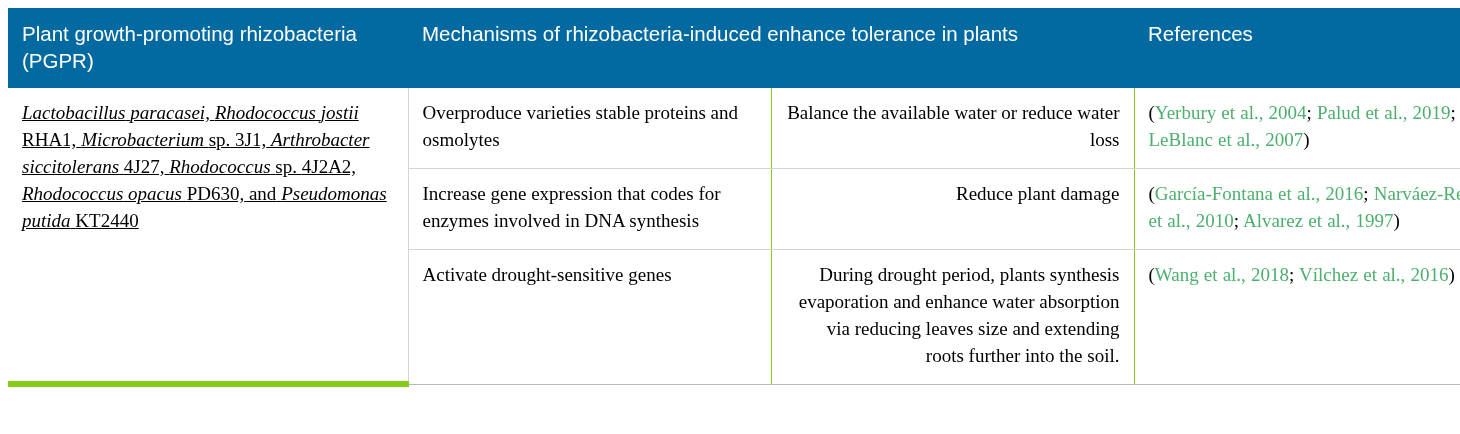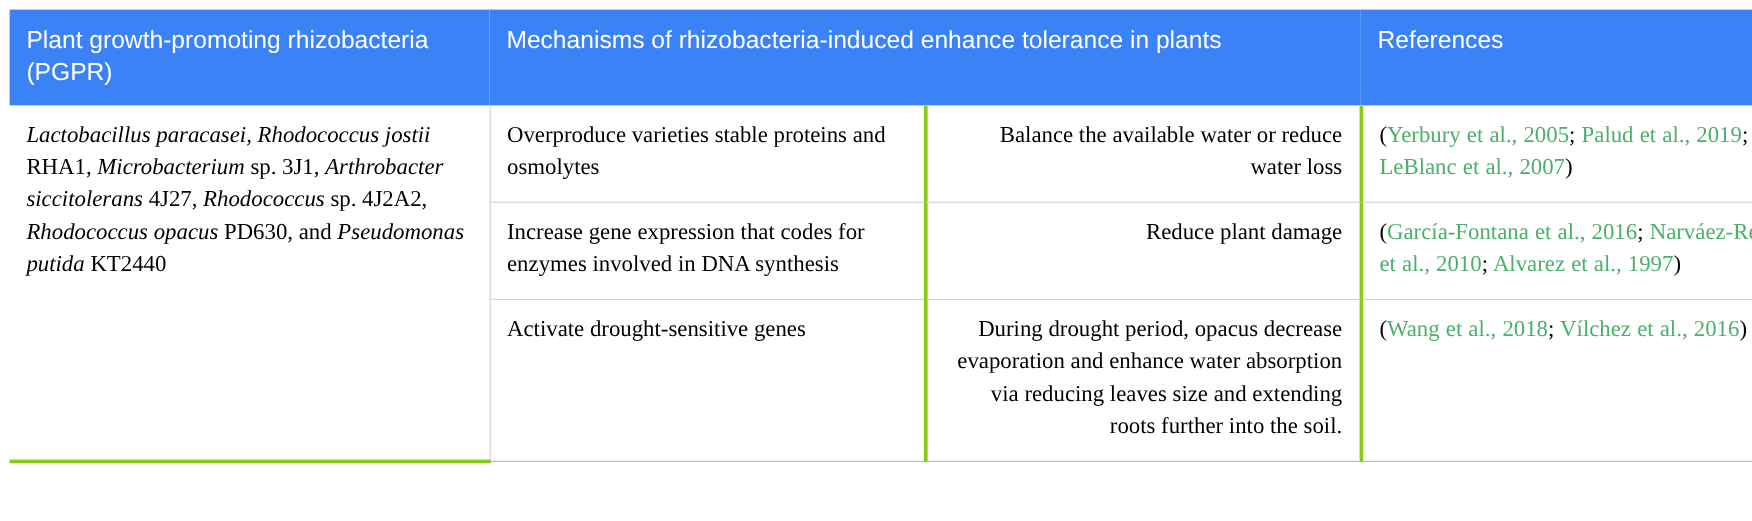--- a/index.html
+++ b/index.html
@@ -17,21 +17,21 @@
     width: 1460px;
     box-sizing: border-box;
     padding: 8px 8px 8px 8px;
   }
   table.data-table {
     border-collapse: collapse;
     width: 1444px;
     table-layout: fixed;
   }
   thead th {
-    background: #3b82f6;
+    background: #0369a1;
     color: #ffffff;
     font-family: "Liberation Sans", sans-serif;
     font-weight: 400;
     font-size: 20.5px;
     line-height: 1.32;
     text-align: left;
     vertical-align: top;
     padding: 12px 14px 14px 14px;
     border: none;
   }
@@ -39,31 +39,32 @@
   thead th.col-bc { width: 698px; }
   thead th.col-d { width: 374px; }
 
   tbody td {
     font-family: "Liberation Serif", serif;
     font-size: 19px;
     line-height: 1.42;
     vertical-align: top;
     padding: 12px 14px 14px 14px;
     border-bottom: 1px solid #d4d4d4;
-    border-right: 3px solid #84cc16;
+    border-right: 1px solid #84cc16;
     background: #ffffff;
   }
   tbody tr:last-child td {
     border-bottom: 1px solid #b9b9b9;
     font-family: Liberation Serif, serif;
   }
   tbody td.last-col { border-right: none; }
   tbody td.org-cell {
     border-right: 1px solid #d4d4d4;
-    border-bottom: 3px solid #84cc16;
+    border-bottom: 6px solid #84cc16;
+    text-decoration: underline;
   }
   .col-mech { width: 356px; }
   .col-eff  { width: 342px; text-align: right; }
 
   em { font-style: italic; }
   .ref-link {
     color: #4caf6d;
     text-decoration: none;
   }
   .ref-plain { color: #000000; }
@@ -79,27 +80,27 @@
         <th class="col-a">Plant growth-promoting rhizobacteria (PGPR)</th>
         <th class="col-bc" colspan="2">Mechanisms of rhizobacteria-induced enhance tolerance in plants</th>
         <th class="col-d">References</th>
       </tr>
     </thead>
     <tbody>
       <tr>
         <td class="org-cell" rowspan="3"><em>Lactobacillus</em> <em>paracasei,</em> <em>Rhodococcus</em> <em>jostii</em> <span>RHA1,</span> <em>Microbacterium</em> <span>sp.</span> <span>3J1,</span> <em>Arthrobacter</em> <em>siccitolerans</em> <span>4J27,</span> <em>Rhodococcus</em> <span>sp.</span> <span>4J2A2,</span> <em>Rhodococcus</em> <em>opacus</em> <span>PD630,</span> <span>and</span> <em>Pseudomonas</em> <em>putida</em> <span>KT2440</span></td>
         <td class="col-mech">Overproduce varieties stable proteins and osmolytes</td>
         <td class="col-eff">Balance the available water or reduce water loss</td>
-        <td class="last-col refs"><span class="ref-plain">(</span><a class="ref-link" href="#">Yerbury et al., 2005</a><span class="ref-plain">; </span><a class="ref-link" href="#">Palud et al., 2019</a><span class="ref-plain">; </span><a class="ref-link" href="#">LeBlanc et al., 2007</a><span class="ref-plain">)</span></td>
+        <td class="last-col refs"><span class="ref-plain">(</span><a class="ref-link" href="#">Yerbury et al., 2004</a><span class="ref-plain">; </span><a class="ref-link" href="#">Palud et al., 2019</a><span class="ref-plain">; </span><a class="ref-link" href="#">LeBlanc et al., 2007</a><span class="ref-plain">)</span></td>
       </tr>
       <tr>
         <td class="col-mech">Increase gene expression that codes for enzymes involved in DNA synthesis</td>
         <td class="col-eff">Reduce plant damage</td>
         <td class="last-col refs"><span class="ref-plain">(</span><a class="ref-link" href="#">García-Fontana et al., 2016</a><span class="ref-plain">; </span><a class="ref-link" href="#">Narváez-Reinaldo et al., 2010</a><span class="ref-plain">; </span><a class="ref-link" href="#">Alvarez et al., 1997</a><span class="ref-plain">)</span></td>
       </tr>
       <tr>
         <td class="col-mech">Activate drought-sensitive genes</td>
-        <td class="col-eff">During drought period, opacus decrease evaporation and enhance water absorption via reducing leaves size and extending roots further into the soil.</td>
+        <td class="col-eff">During drought period, plants synthesis evaporation and enhance water absorption via reducing leaves size and extending roots further into the soil.</td>
         <td class="last-col refs"><span class="ref-plain">(</span><a class="ref-link" href="#">Wang et al., 2018</a><span class="ref-plain">; </span><a class="ref-link" href="#">Vílchez et al., 2016</a><span class="ref-plain">)</span></td>
       </tr>
     </tbody>
   </table>
 </div>
 
 </body></html>

